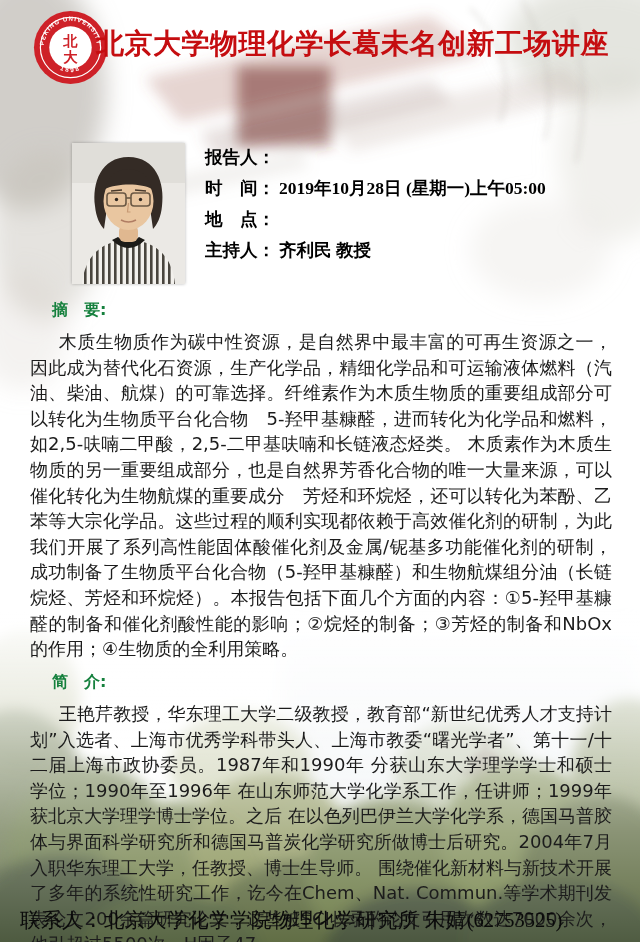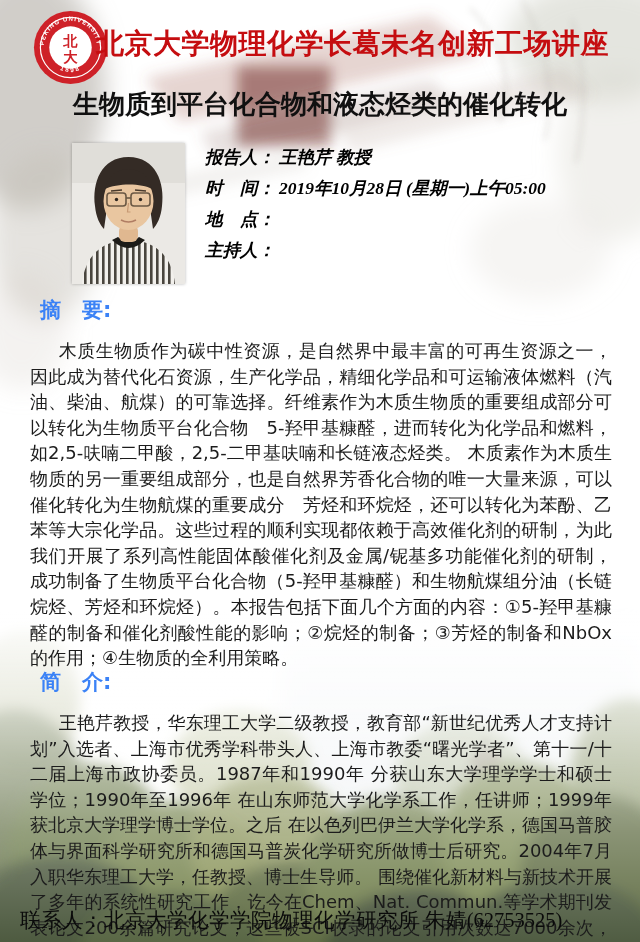--- a/index.html
+++ b/index.html
@@ -29,34 +29,34 @@
 
   .info { position:absolute; left:72px; top:142px; width:545px; height:145px; }
   .photo {
     position:absolute; left:0; top:1px; width:113px; height:141px;
     box-shadow:0 0 3px rgba(0,0,0,.28); background:#eceae6;
   }
   .photo svg { display:block; width:100%; height:100%; }
   .details {
     position:absolute; left:133px; top:0; width:412px;
     font-family:"Liberation Serif","DejaVu Serif",serif;
-    font-weight:bold; font-size:17.5px; color:#000;font-style:italic;
+    font-weight:bold; font-size:17.5px; color:#000;
   }
   .details .row { display:flex; line-height:31px; white-space:nowrap; }
   .details .lbl { width:74px; flex:none; }
 
   .section { position:absolute; left:30px; width:582px; }
   .section-abstract { top:297px; }
   .section-bio { top:669px; }
   .section-heading {
-    margin-left:10px; font-size:21px; font-weight:bold; color:#3b82f6;
+    margin-left:22px; font-size:16px; font-weight:bold; color:#15803d;
     line-height:26px;
   }
   .section-body {
-    margin-top:15px; font-size:18px; line-height:25.6px;
+    margin-top:6px; font-size:18px; line-height:25.6px;
     text-align:justify; text-indent:1.6em; word-break:break-all;
     color:var(--text-main,#1c1c1c);
   }
 
   .contact {
     position:absolute; left:20px; top:906px; width:596px; white-space:nowrap;
     font-family:"Liberation Serif","DejaVu Serif",serif;
     font-weight:normal; font-size:20.5px; letter-spacing:0.5px; color:#0a0a0a;
   }
   .contact .phone { letter-spacing:0; }
@@ -159,21 +159,20 @@
         <text font-size="6.4" font-weight="bold" fill="#ffffff" letter-spacing="2" font-family="Liberation Sans, sans-serif" text-anchor="middle">
           <textPath href="#arcBottom" startOffset="50%">1898</textPath>
         </text>
         <circle cx="0" cy="0" r="21.5" fill="#ffffff"></circle>
         <text x="0" y="-1.5" font-size="14.5" font-weight="bold" fill="var(--seal-red,#ce2128)" text-anchor="middle">北</text>
         <text x="0" y="14.5" font-size="14.5" font-weight="bold" fill="var(--seal-red,#ce2128)" text-anchor="middle">大</text>
       </svg>
     </div>
 
     <div class="series-title">北京大学物理化学长葛未名创新工场讲座</div>
-    <div class="lecture-title">生物质到平台化合物和液态烃类的催化转化</div>
 
     <div class="info">
       <div class="photo">
         <svg viewBox="0 0 113 141" xmlns="http://www.w3.org/2000/svg">
           <defs>
             <pattern id="stripes" width="6" height="6" patternUnits="userSpaceOnUse">
               <rect width="6" height="6" fill="#f2f0ec"></rect>
               <rect width="2.6" height="6" fill="#49453e"></rect>
             </pattern>
           </defs>
@@ -201,34 +200,34 @@
           <line x1="63" y1="47" x2="74" y2="48" stroke="#4a3b2e" stroke-width="1.4"></line>
           <circle cx="44.5" cy="56.5" r="1.7" fill="#2e2620"></circle>
           <circle cx="68.5" cy="56.5" r="1.7" fill="#2e2620"></circle>
           <path d="M56.5,60 L55.5,69 L58.5,69" fill="none" stroke="#c79a74" stroke-width="1.2"></path>
           <path d="M49,77 Q56.5,81 64,77" fill="none" stroke="#b07d63" stroke-width="1.6"></path>
         </svg>
       </div>
       <div class="details">
         <div class="row">
           <span class="lbl">报告人：</span>
-          <span class="val">王艳芹  教授</span>
         </div>
         <div class="row">
           <span class="lbl"></span>
         </div>
         <div class="row">
           <span class="lbl">时　间：</span>
           <span class="val">2019年10月28日 (星期一)上午05:00</span>
         </div>
         <div class="row">
           <span class="lbl">地　点：</span>
         </div>
         <div class="row">
           <span class="lbl">主持人：</span>
+          <span class="val">齐利民 教授</span>
         </div>
       </div>
     </div>
 
     <div class="section section-abstract">
       <div class="section-heading">摘　要:</div>
       <p class="section-body">木质生物质作为碳中性资源，是自然界中最丰富的可再生资源之一，因此成为替代化石资源，生产化学品，精细化学品和可运输液体燃料（汽油、柴油、航煤）的可靠选择。纤维素作为木质生物质的重要组成部分可以转化为生物质平台化合物　5-羟甲基糠醛，进而转化为化学品和燃料，如2,5-呋喃二甲酸，2,5-二甲基呋喃和长链液态烃类。 木质素作为木质生物质的另一重要组成部分，也是自然界芳香化合物的唯一大量来源，可以催化转化为生物航煤的重要成分　芳烃和环烷烃，还可以转化为苯酚、乙苯等大宗化学品。这些过程的顺利实现都依赖于高效催化剂的研制，为此我们开展了系列高性能固体酸催化剂及金属/铌基多功能催化剂的研制，成功制备了生物质平台化合物（5-羟甲基糠醛）和生物航煤组分油（长链烷烃、芳烃和环烷烃）。本报告包括下面几个方面的内容：①5-羟甲基糠醛的制备和催化剂酸性能的影响；②烷烃的制备；③芳烃的制备和NbOx的作用；④生物质的全利用策略。</p>
     </div>
 
     <div class="section section-bio">

